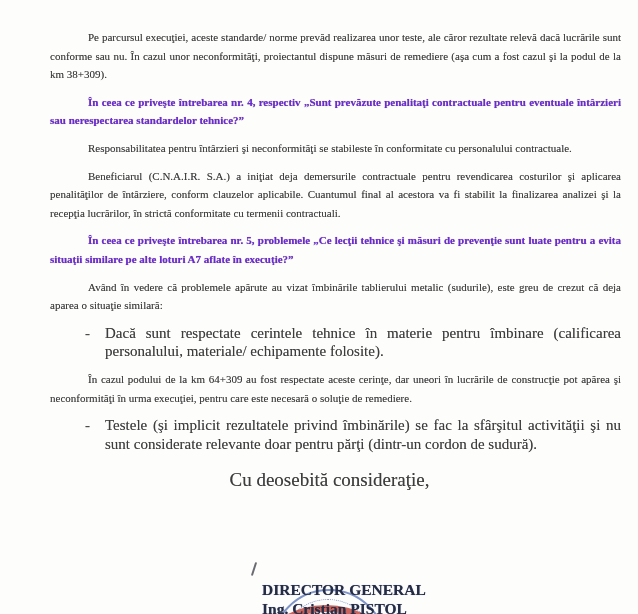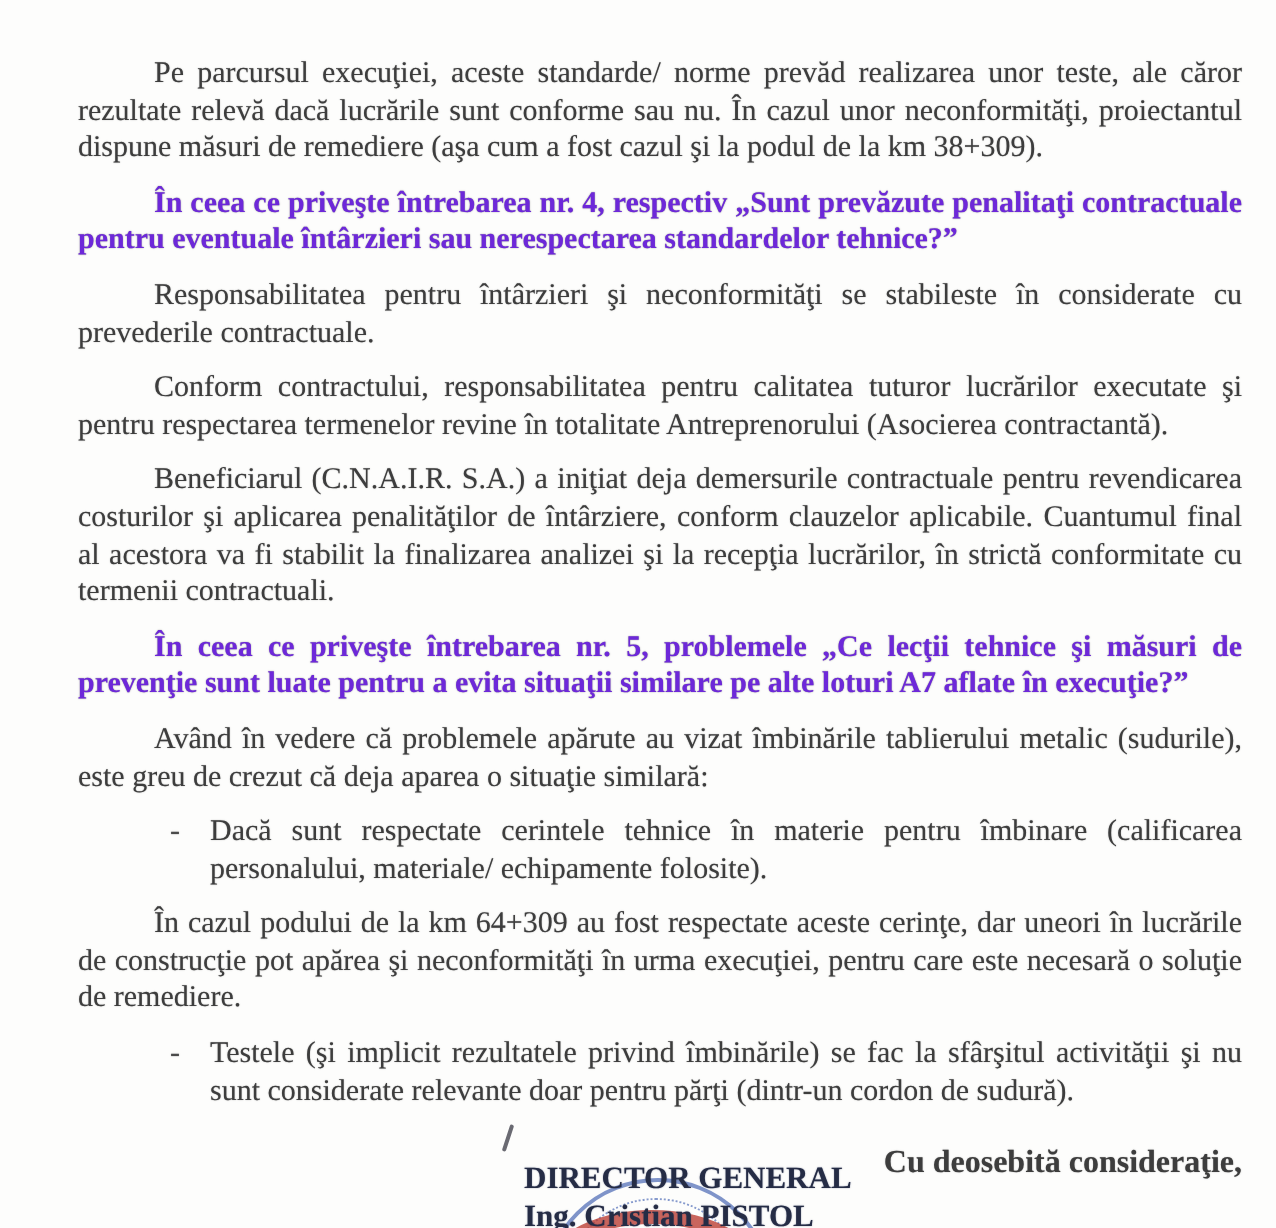--- a/index.html
+++ b/index.html
@@ -12,22 +12,22 @@
     font-family: "Liberation Serif", serif;
     color: #3d3d3d;
   }
   .content {
     position: absolute;
     left: 38px;
     right: 17px;
     top: 28px;
   }
   .para {
-    margin: 0 0 9px 1px;
-    font-size: 15px;
+    margin: 0 0 9px 12px;
+    font-size: 11px;
     line-height: 18.6px;
     text-align: justify;
     text-indent: 38px;
     text-shadow: 0 0 0.6px rgba(70,70,70,0.55);
   }
   .heading {
     font-weight: bold;
     color: #6d28d9;
     text-shadow: 0 0 0.7px rgba(20,20,20,0.5);
   }
@@ -41,25 +41,24 @@
   .bullet .marker {
     flex: 0 0 20px;
     color: #4a4a4a;
   }
   .bullet .bullet-text {
     flex: 1 1 auto;
     text-align: justify;
   }
   .closing {
     margin: 18px 0 0 0;
-    font-size: 16px;
+    font-size: 19px;
     line-height: 18.6px;
     text-indent: 0;
-    text-align: right;
-    font-weight: bold;
+    text-align: center;
   }
   .signature {
     position: absolute;
     left: 262px;
     top: 580px;
     z-index: 3;
     font-weight: bold;
     font-size: 15.5px;
     line-height: 19px;
     color: #252c45;
@@ -111,23 +110,22 @@
 </head>
 <body>
 
 <div class="page">
   <div class="content">
 
     <p class="para">Pe parcursul execuţiei, aceste standarde/ norme prevăd realizarea unor teste, ale căror rezultate relevă dacă lucrările sunt conforme sau nu. În cazul unor neconformităţi, proiectantul dispune măsuri de remediere (aşa cum a fost cazul şi la podul de la km 38+309).</p>
 
     <p class="para heading">În ceea ce priveşte întrebarea nr. 4, respectiv „Sunt prevăzute penalitaţi contractuale pentru eventuale întârzieri sau nerespectarea standardelor tehnice?”</p>
 
-    <p class="para">Responsabilitatea pentru întârzieri şi neconformităţi se stabileste în considerate cu prevederile contractuale.</p>
+    <p class="para">Responsabilitatea pentru întârzieri şi neconformităţi se stabileste în conformitate cu personalului contractuale.</p>
 
-    <p class="para">Conform contractului, responsabilitatea pentru calitatea tuturor lucrărilor executate şi pentru respectarea termenelor revine în totalitate Antreprenorului (Asocierea contractantă).</p>
 
     <p class="para">Beneficiarul (C.N.A.I.R. S.A.) a iniţiat deja demersurile contractuale pentru revendicarea costurilor şi aplicarea penalităţilor de întârziere, conform clauzelor aplicabile. Cuantumul final al acestora va fi stabilit la finalizarea analizei şi la recepţia lucrărilor, în strictă conformitate cu termenii contractuali.</p>
 
     <p class="para heading">În ceea ce priveşte întrebarea nr. 5, problemele „Ce lecţii tehnice şi măsuri de prevenţie sunt luate pentru a evita situaţii similare pe alte loturi A7 aflate în execuţie?”</p>
 
     <p class="para">Având în vedere că problemele apărute au vizat îmbinările tablierului metalic (sudurile), este greu de crezut că deja aparea o situaţie similară:</p>
 
     <div class="bullet">
       <span class="marker">-</span>
       <span class="bullet-text">Dacă sunt respectate cerintele tehnice în materie pentru îmbinare (calificarea personalului, materiale/ echipamente folosite).</span>

